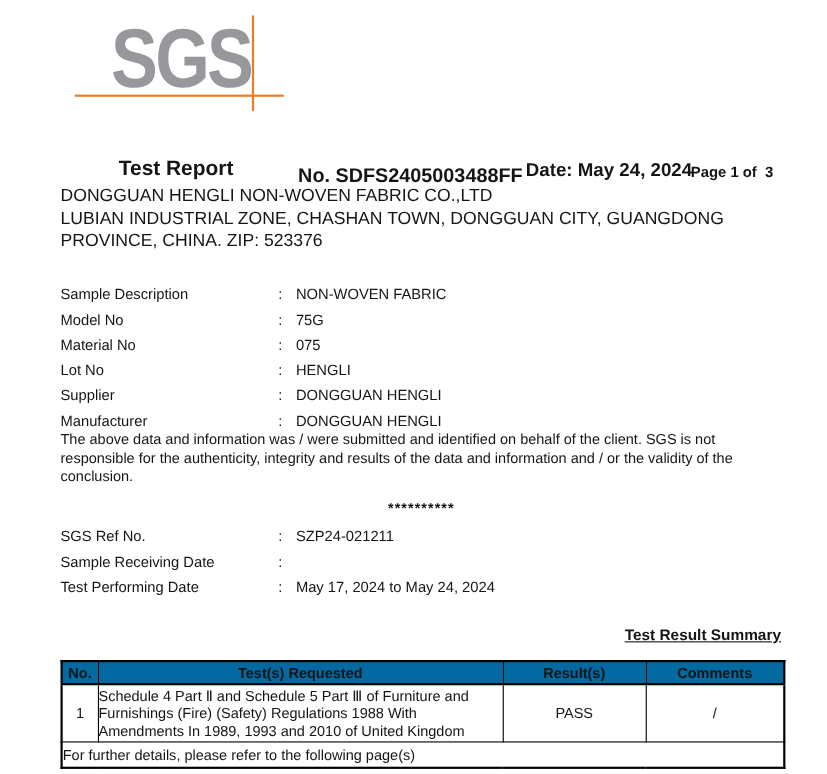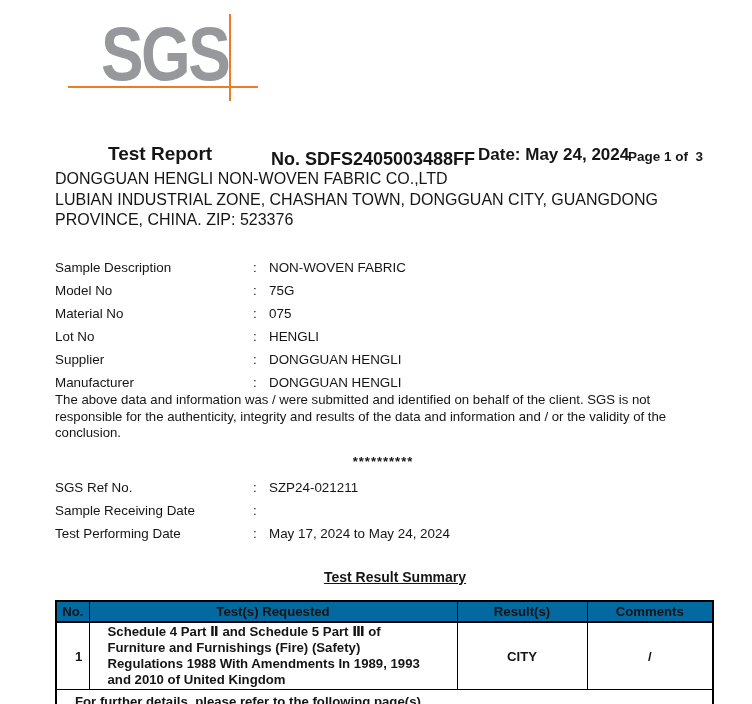--- a/index.html
+++ b/index.html
@@ -38,30 +38,30 @@
   .fcolon { width:16px; flex:none; }
   .fvalue { flex:1; }
 
   
   .disclaimer { position:absolute; left:55px; top:392px; width:662px; font-size:13.2px; line-height:16.5px; }
 
   
   .stars { position:absolute; left:55px; top:454px; width:656px; text-align:center; font-weight:bold; font-size:13px; letter-spacing:1px; }
 
   
-  .summary-heading { position:absolute; left:67px; top:569px; width:656px; text-align:center; font-weight:bold; font-size:14px; text-decoration:underline; }
+  .summary-heading { position:absolute; left:54px; top:569px; width:656px; text-align:right; font-weight:bold; font-size:14px; text-decoration:underline; }
 
   table.results { position:absolute; left:55px; top:600px; width:657px; border-collapse:collapse; font-size:13.2px; table-layout:fixed; }
   table.results, table.results th, table.results td { border:1px solid #000; }
   table.results { border:2px solid #000; }
   table.results th {
     background:#0369a1; font-weight:bold; text-align:center;
     height:19px; padding:0 2px; border-bottom:2px solid #000;
   }
-  table.results td { padding:1px 18px; vertical-align:middle;font-weight:bold; }
+  table.results td { padding:1px 0; vertical-align:middle; }
   td.cell-no { text-align:center; width:32px; }
   td.cell-test { width:368px; padding-left:7px; line-height:16px; text-align:left; }
   td.cell-result { text-align:center; width:130px; }
   td.cell-comments { text-align:center; }
   tr.data-row td { height:49px; }
   td.footer-note { border-top:2px solid #000; height:20px; text-align:left; padding-left:4px; }
 </style>
 </head>
 <body>
 
@@ -147,21 +147,21 @@
     <tbody>
         <tr>
       <th>No.</th>
       <th>Test(s) Requested</th>
       <th>Result(s)</th>
       <th>Comments</th>
     </tr>
     <tr class="data-row">
       <td class="cell-no">1</td>
       <td class="cell-test">Schedule 4 Part Ⅱ and Schedule 5 Part Ⅲ of Furniture and Furnishings (Fire) (Safety) Regulations 1988 With Amendments In 1989, 1993 and 2010 of United Kingdom</td>
-      <td class="cell-result">CITY</td>
+      <td class="cell-result">PASS</td>
       <td class="cell-comments">/</td>
     </tr>
     <tr>
       <td class="footer-note" colspan="4">For further details, please refer to the following page(s)</td>
     </tr>
   </tbody>
     </table>
 
 </div>
 

